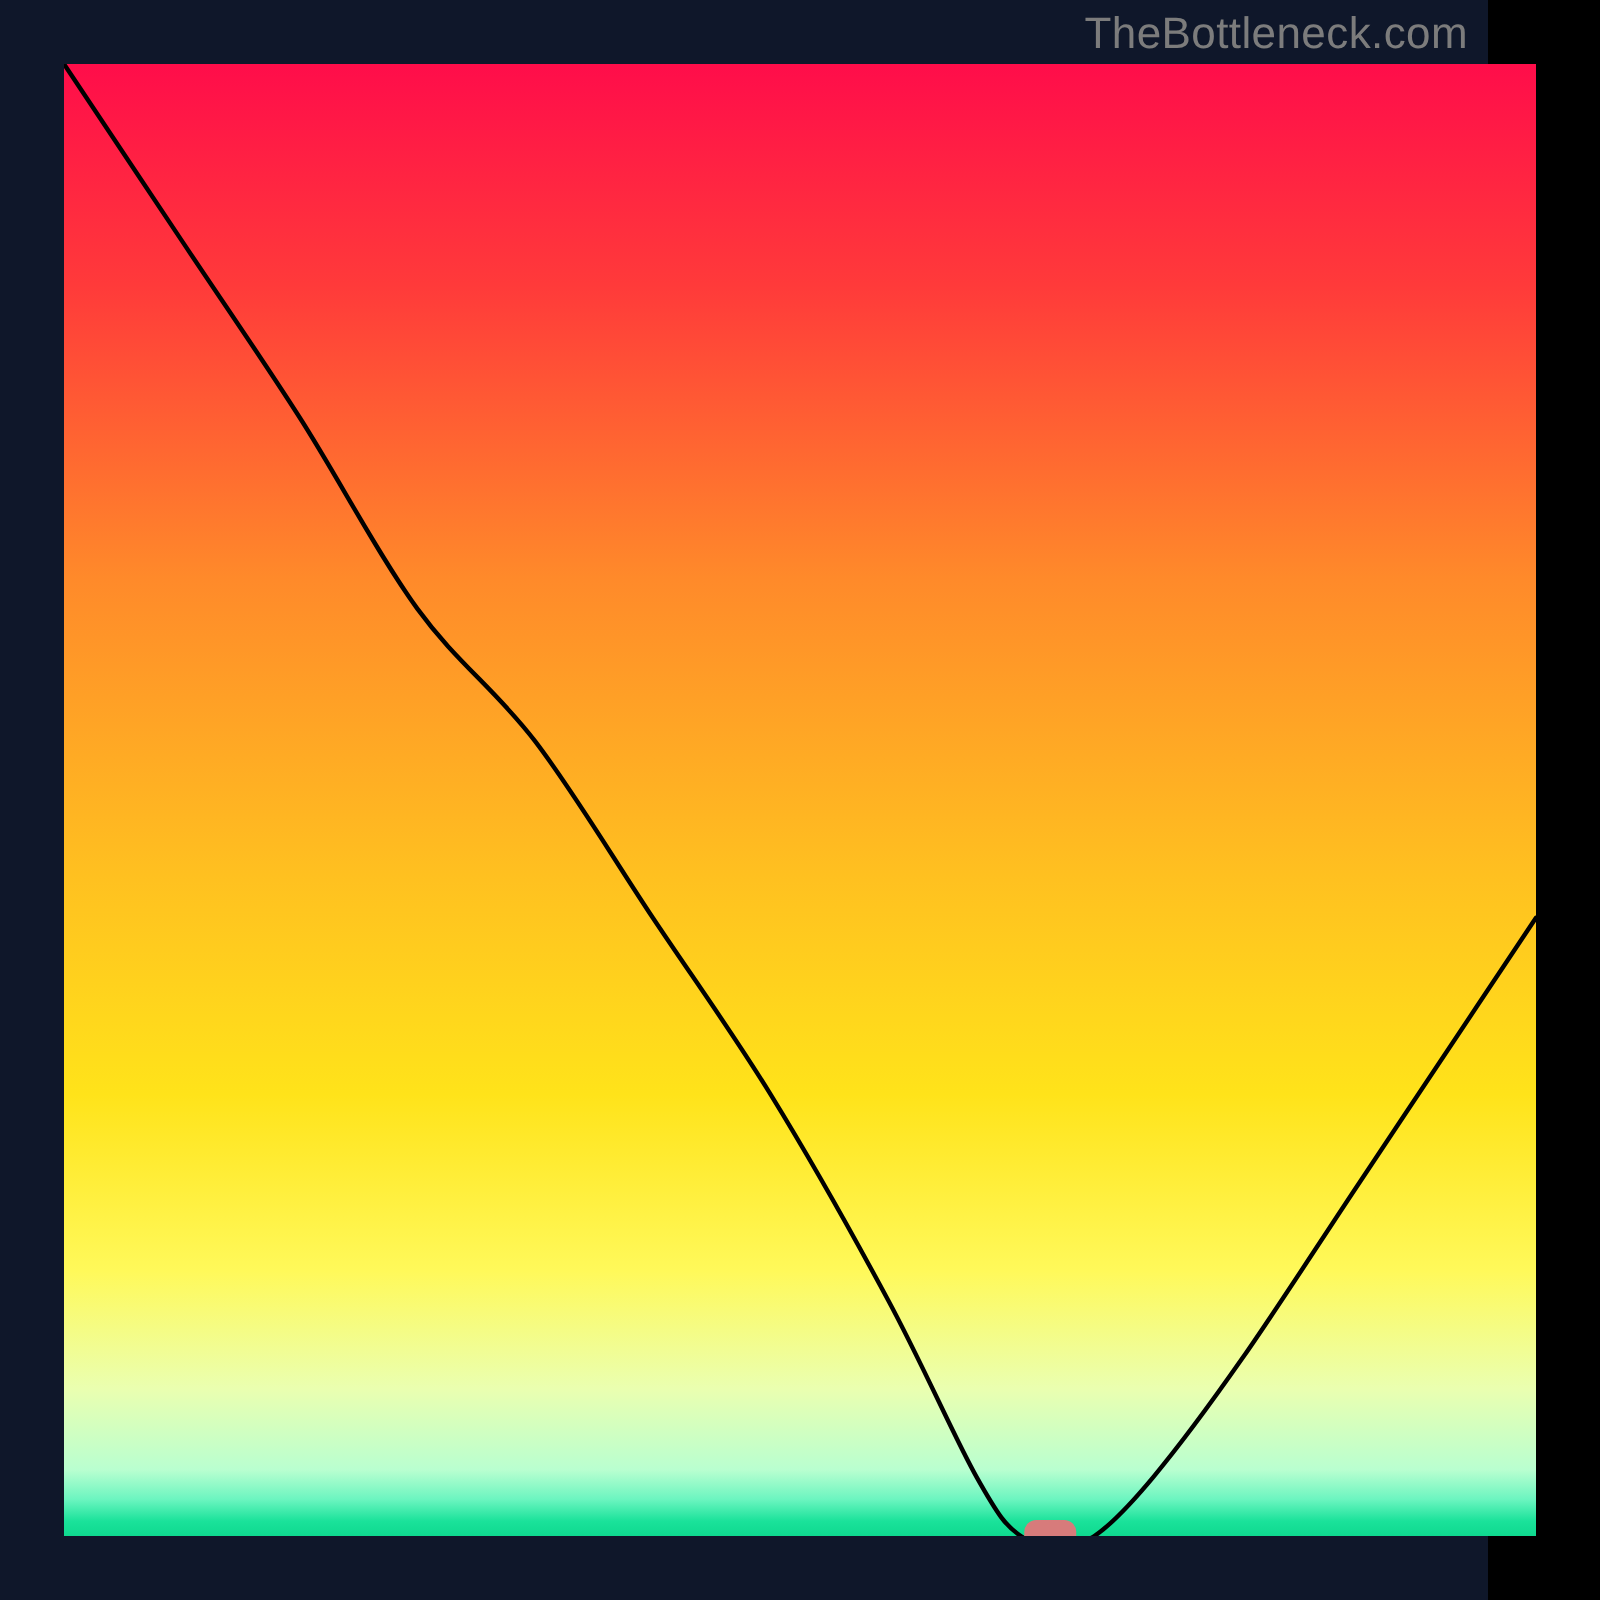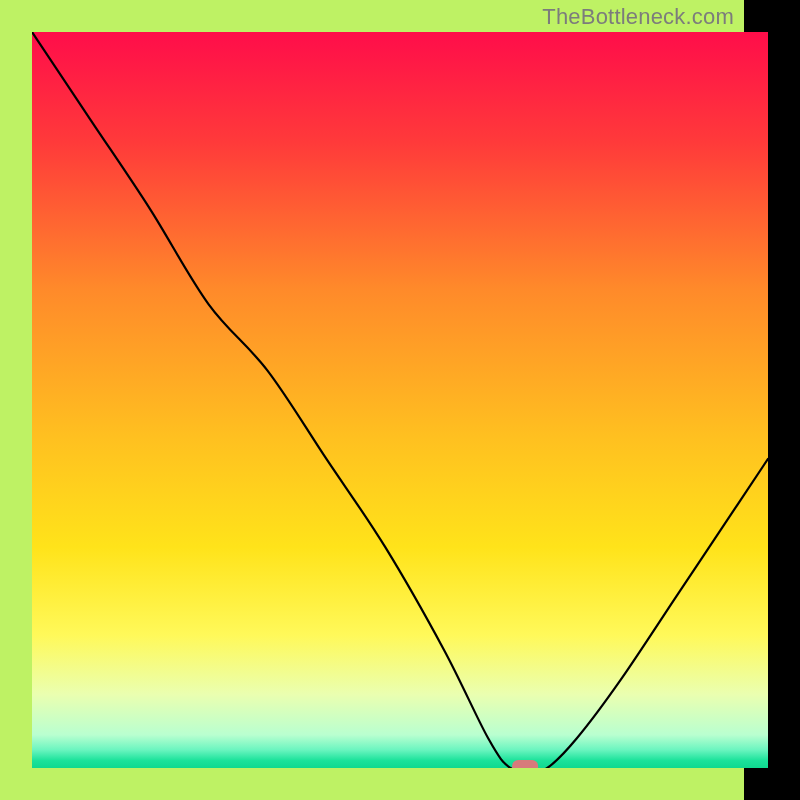--- a/index.html
+++ b/index.html
@@ -8,21 +8,21 @@
     width: 800px;
     height: 800px;
     background: #000;
     overflow: hidden;
     font-family: Arial, Helvetica, sans-serif;
   }
   .frame {
     position: relative;
     width: 744px;
     height: 800px;
-    background: #bef264;
+    background: #0f172a;
   }
   .watermark {
     position: absolute;
     top: 4px;
     right: 10px;
     color: #7c7c7c;
     font-size: 22px;
     font-weight: 500;
     letter-spacing: 0.2px;
     z-index: 10;

